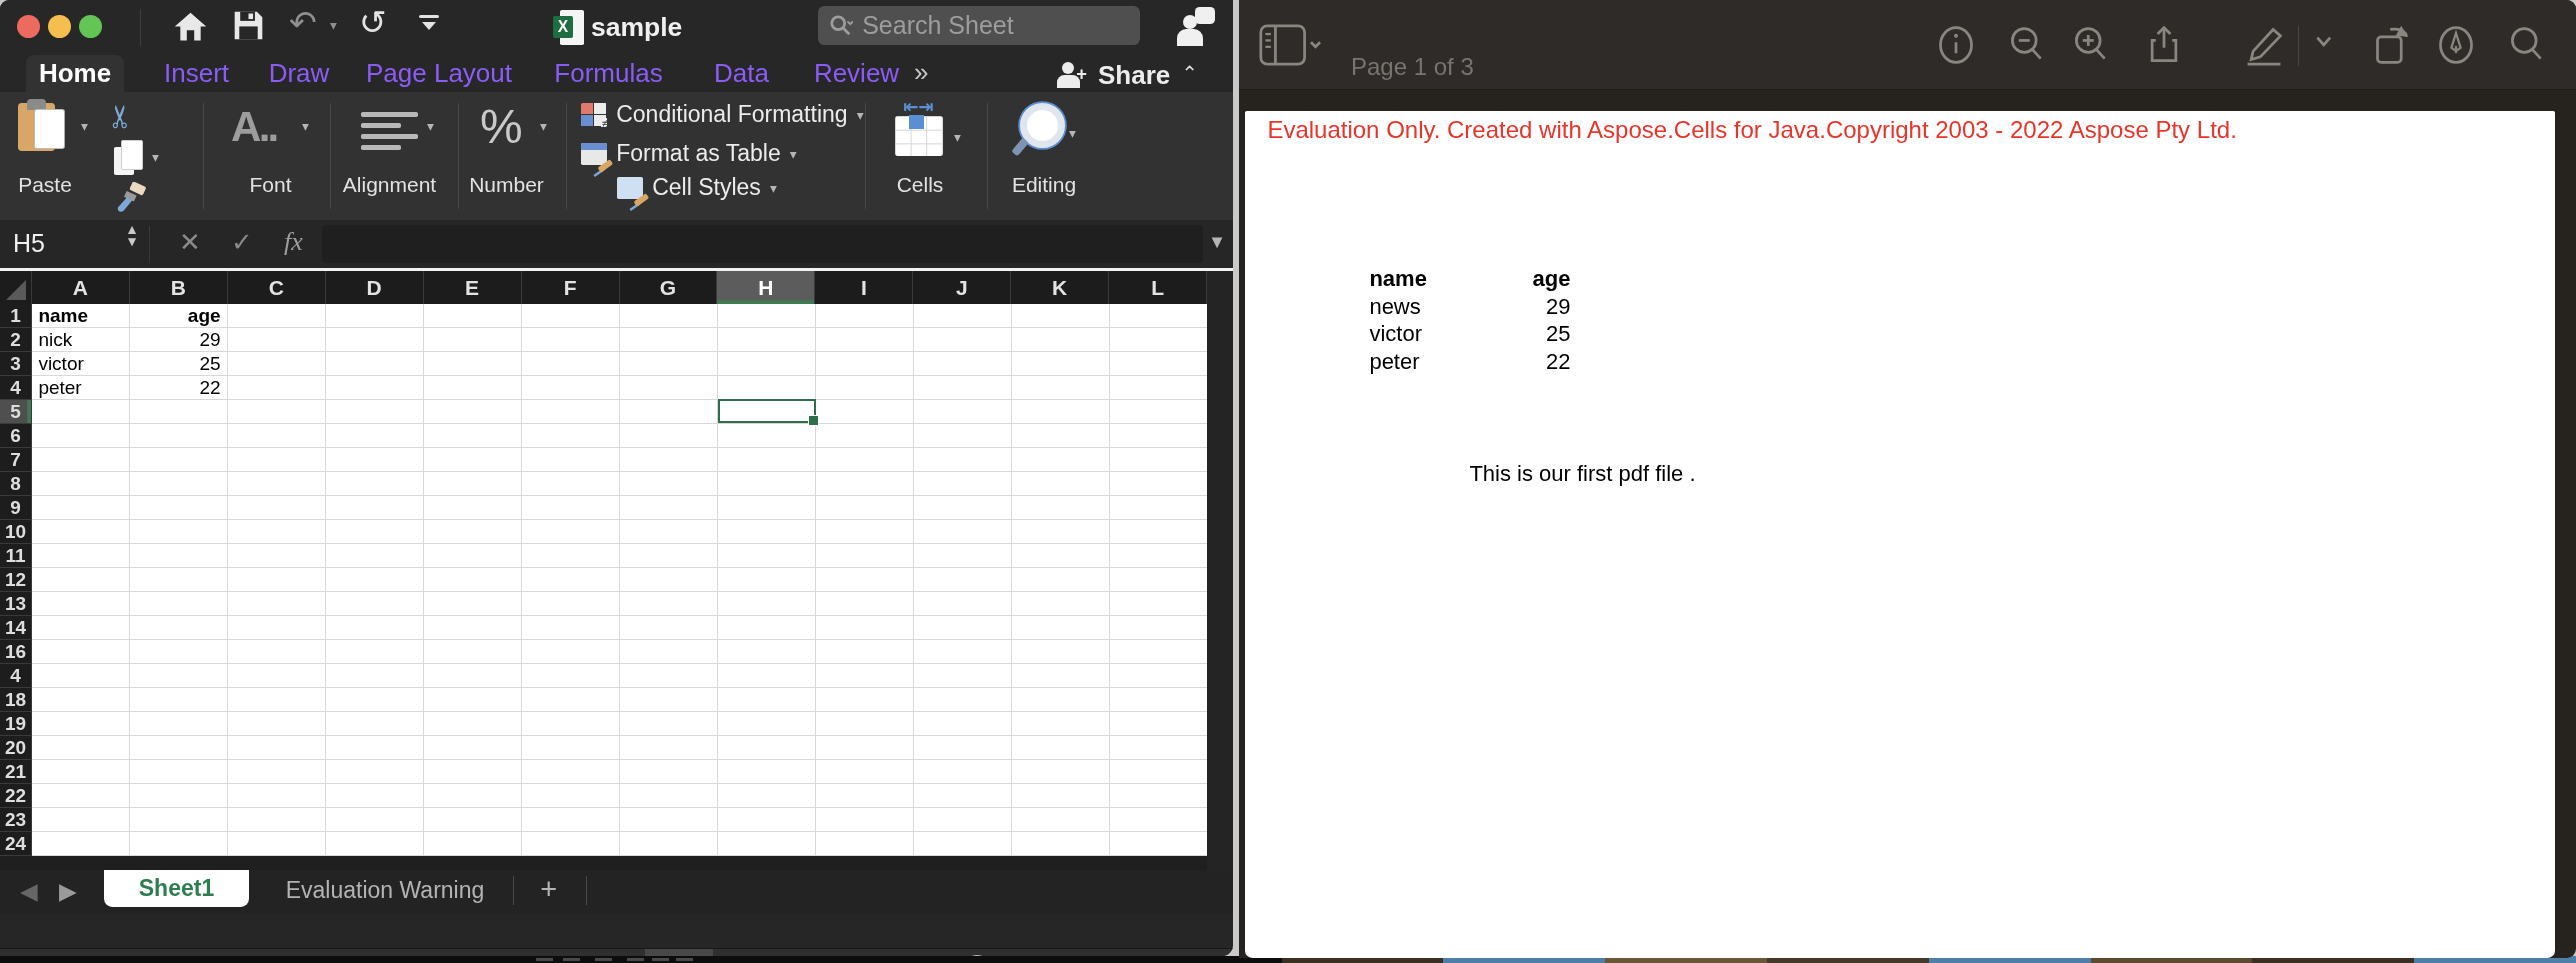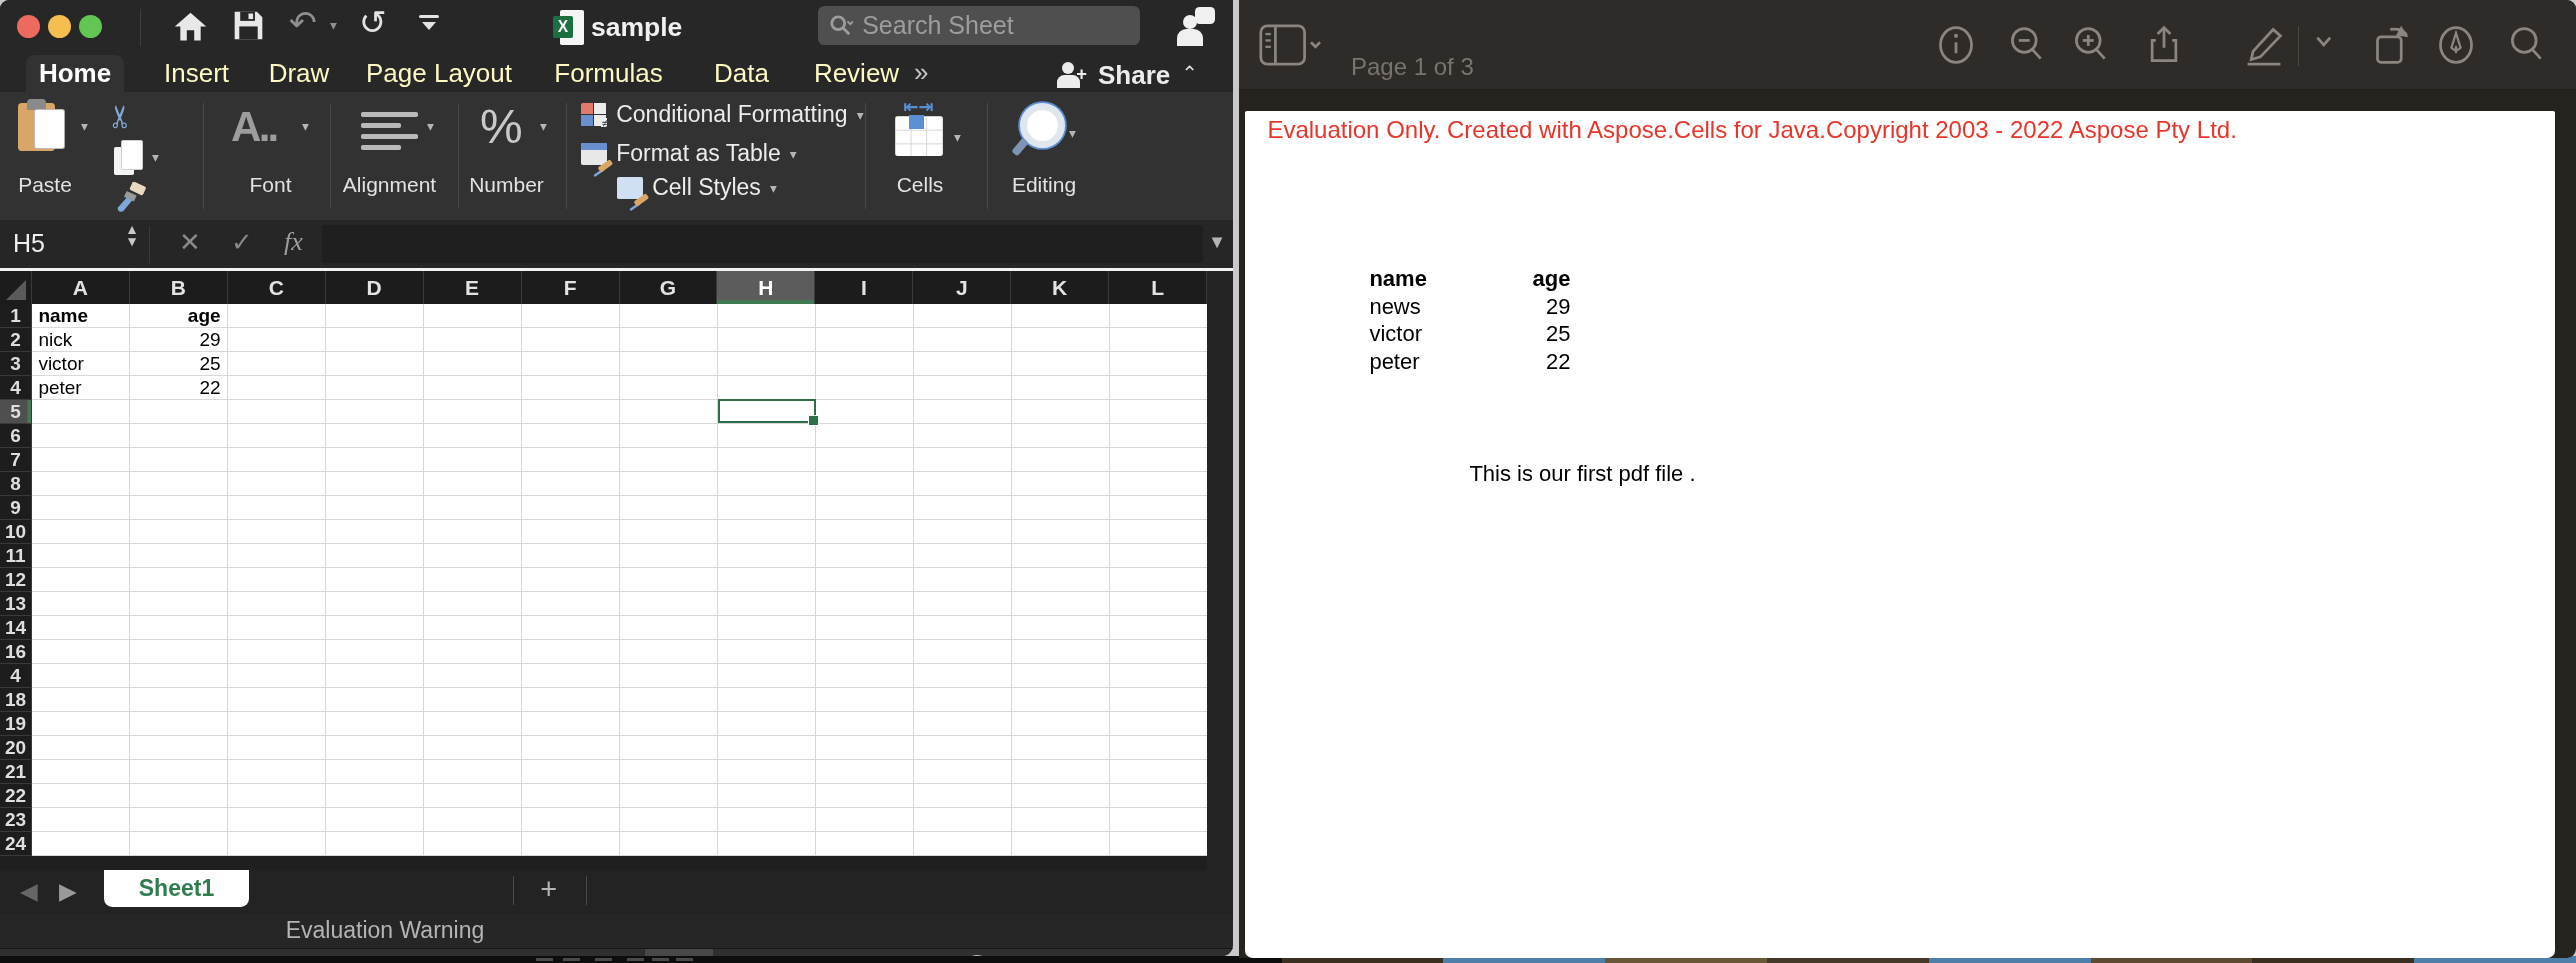--- a/index.html
+++ b/index.html
@@ -27,21 +27,21 @@
   .doc-x{position:absolute;left:0;top:6.4px;width:20px;height:22px;background:#1d6f42;color:#fff;font-weight:bold;font-size:15.6px;text-align:center;line-height:22px;border-radius:1.8px;}
   .doc-title{position:absolute;left:591px;top:12px;font-size:26.5px;font-weight:bold;color:#f0f0f0;}
   .searchbox{position:absolute;left:818px;top:6.4px;width:322px;height:39px;background:#4f4f4f;border-radius:6.4px;display:flex;align-items:center;padding:0 11px;box-sizing:border-box;}
   .searchbox .ph{color:#9d9d9d;font-size:25px;margin-left:9.2px;}
   .person-ic{position:absolute;left:1177px;top:7.3px;width:38px;height:40px;}
   .person-ic .bubble{position:absolute;right:0;top:0;width:20px;height:16.5px;background:#f0f0f0;border-radius:4.6px;}
   .person-ic .head{position:absolute;left:5.5px;top:7.3px;width:14.6px;height:14.6px;background:#f0f0f0;border-radius:50%;}
   .person-ic .body{position:absolute;left:0;top:22px;width:26px;height:16.5px;background:#f0f0f0;border-radius:9.2px 9.2px 0 0;}
   
   .xl-tabsrow{left:0;top:55px;width:100%;height:37px;background:#272727;}
-  .rtab{position:absolute;top:0;height:37px;line-height:37px;font-size:26px;color:#fef9c3;text-align:center;}
+  .rtab{position:absolute;top:0;height:37px;line-height:37px;font-size:26px;color:#8b5cf6;text-align:center;}
   .rtab.active{background:#323232;border-radius:8.2px 8.2px 0 0;color:#fff;font-weight:bold;}
   .more-tabs{position:absolute;left:914px;top:0;height:37px;line-height:35px;font-size:26px;color:#c6c6c6;}
   .share-cluster{position:absolute;right:35px;top:1.8px;height:37px;display:flex;align-items:center;gap:11px;color:#ececec;}
   .share-person{position:relative;width:31px;height:27.5px;}
   .share-person .head{position:absolute;left:6.4px;top:0;width:12px;height:12px;background:#ececec;border-radius:50%;}
   .share-person .body{position:absolute;left:0.9px;top:13.7px;width:23px;height:13px;background:#ececec;border-radius:7.3px 7.3px 0 0;}
   .share-person .plus{position:absolute;right:0;top:1.8px;font-size:18.3px;font-weight:bold;color:#ececec;}
   .share-label{font-size:26px;font-weight:bold;}
   .share-chev{font-size:20px;color:#dcdcdc;transform:translateY(-1.8px);}
   
@@ -102,21 +102,21 @@
   .g-cell{width:98px;background:#fff;border-right:0.9px solid #d8d8d8;border-bottom:0.9px solid #d8d8d8;box-sizing:border-box;font-size:19px;color:#000;line-height:23px;padding:0 6.4px;overflow:hidden;white-space:nowrap;flex:none;}
   .g-cell.hdr{font-weight:bold;}
   .g-cell.num{text-align:right;}
   .g-scrollstrip{position:absolute;left:1207px;top:0;width:26px;height:599px;background:#242424;}
   .g-selection{position:absolute;left:718px;top:128px;width:98px;height:24px;border:2.7px solid #2e6f4a;box-sizing:border-box;}
   .g-handle{position:absolute;right:-4.6px;bottom:-4.6px;width:8.2px;height:8.2px;background:#2e6f4a;border:1.8px solid #fff;}
   
   .xl-sheetbar{left:0;top:870px;width:100%;height:44px;background:#232323;}
   .sh-arrow{position:absolute;top:8.2px;font-size:23px;}
   .sh-tab-active{position:absolute;left:104px;top:0;width:145px;height:37px;background:#fff;border-radius:0 0 8.2px 8.2px;color:#2e7d4e;font-weight:bold;font-size:23px;text-align:center;line-height:37px;}
-  .sh-tab{position:absolute;left:275px;top:0;width:220px;height:40px;color:#b4b4b4;font-size:23px;text-align:center;line-height:40px;margin-top:40px;}
+  .sh-tab{position:absolute;left:275px;top:0;width:220px;height:40px;color:#b4b4b4;font-size:23px;text-align:center;line-height:40px;}
   .sh-sep{position:absolute;top:5.5px;width:0.9px;height:29px;background:#4a4a4a;}
   .sh-add{position:absolute;left:535px;top:0;width:27.5px;height:40px;color:#b4b4b4;font-size:29px;text-align:center;line-height:38px;}
   
   .xl-status{left:0;top:948px;width:100%;height:42px;background:#2f2f2f;border-top:0.9px solid #171717;box-sizing:border-box;padding-left:48px;}
   .st-ready{position:absolute;left:38px;top:8.2px;font-size:22px;color:#d5d5d5;}
   .view-hl{position:absolute;left:645px;top:0;width:68px;height:41px;background:#484848;}
   .view-ic{position:absolute;top:9.2px;}
   .zm{position:absolute;top:5.5px;font-size:27.5px;color:#f0f0f0;font-weight:bold;}
   .slider-track{position:absolute;left:888px;top:18.3px;width:179px;height:5.5px;background:#7a7a7a;border-radius:2.7px;}
   .slider-thumb{position:absolute;left:963px;top:5.5px;width:27.5px;height:31px;background:#b5b5b5;border-radius:50%;}

